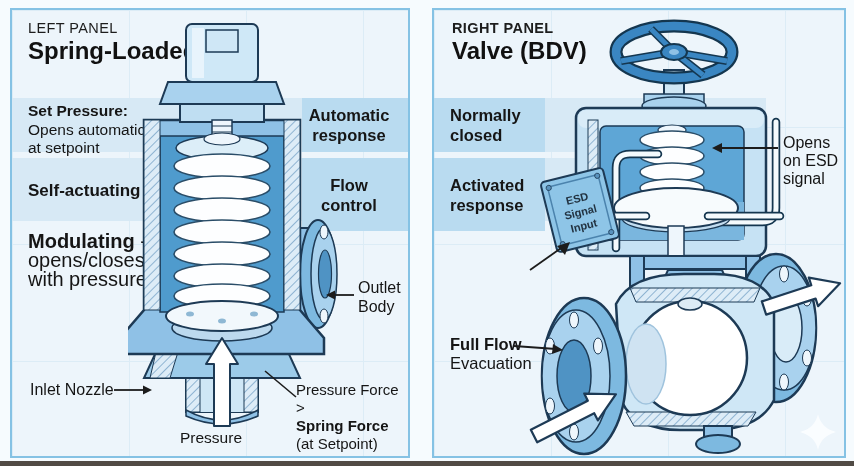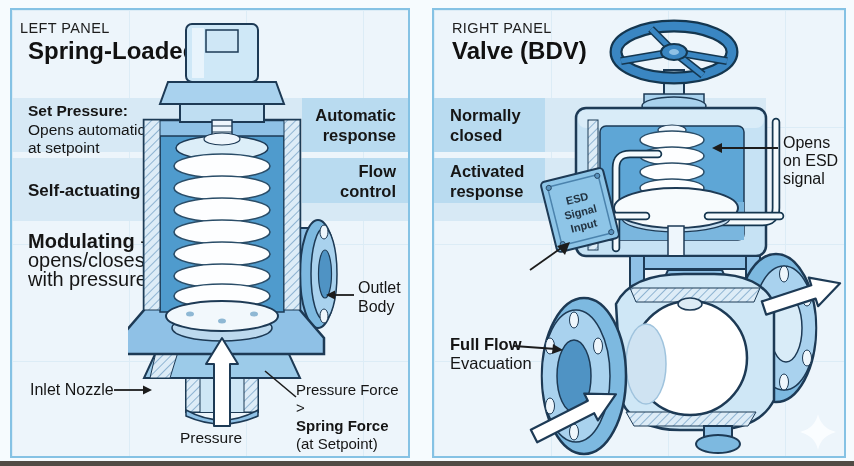--- a/index.html
+++ b/index.html
@@ -11,25 +11,25 @@
     background-image:linear-gradient(to right,#cfe5f3 1.5px,transparent 1.5px),
                      linear-gradient(to bottom,#cfe5f3 1.5px,transparent 1.5px);
     background-size:117px 117px;}
   .band{position:absolute;left:0;background:#d7e9f5;}
   .band.b1{top:88px;height:54px;}
   .band.b2{top:148px;height:63px;}
   .band.full{width:100%;}
   .band.w332{width:332px;}
   .badge{position:absolute;background:#b9dbf0;display:flex;flex-direction:column;justify-content:center;
          font-weight:700;font-size:16.5px;line-height:20px;color:#161616;box-sizing:border-box;}
-  .badge.right-side{left:290px;width:106px;text-align:right;padding-right:12px;}
+  .badge.right-side{left:290px;width:106px;text-align:center;padding-right:12px;}
   .badge.left-side{left:0;width:111px;text-align:left;padding-left:16px;}
   .badge.r1{top:88px;height:54px;}
-  .badge.r2{top:148px;height:45px;}
-  .eyebrow{position:absolute;left:8px;top:10px;font-size:14.5px;letter-spacing:.4px;color:#1d1d1d;}
+  .badge.r2{top:148px;height:73px;}
+  .eyebrow{position:absolute;left:16px;top:10px;font-size:14.5px;letter-spacing:.4px;color:#1d1d1d;}
   .title{position:absolute;left:16px;top:27px;font-size:24px;line-height:27px;font-weight:700;color:#111;}
   .txt{position:absolute;color:#151515;}
   .lh18{line-height:18.5px;}
   b,strong{font-weight:700;}
   .arrow-svg,.illu,.sparkle{position:absolute;}
   .small-note{font-size:15.5px;}
 </style>
 </head>
 <body>
 
@@ -176,21 +176,21 @@
 
     <div class="badge left-side r1">
       <span>Normally</span>
       <span>closed</span>
     </div>
     <div class="badge left-side r2">
       <span>Activated</span>
       <span>response</span>
     </div>
 
-    <div class="eyebrow" style="left:18px;">RIGHT PANEL</div>
+    <div class="eyebrow" style="left:18px;font-weight:bold;">RIGHT PANEL</div>
     <div class="title" style="left:18px;">
       <div>Valve (BDV)</div>
     </div>
 
     <svg class="sparkle" style="left:366px;top:404px;" width="36" height="36" viewBox="0 0 36 36">
       <path d="M18,0 Q21,14 36,18 Q21,22 18,36 Q15,22 0,18 Q15,14 18,0 Z" fill="#fbfdff" opacity="0.95"></path>
     </svg>
 
     <svg class="illu" style="left:84px;top:2px;" width="334" height="446" viewBox="0 0 334 446">
       <defs>

